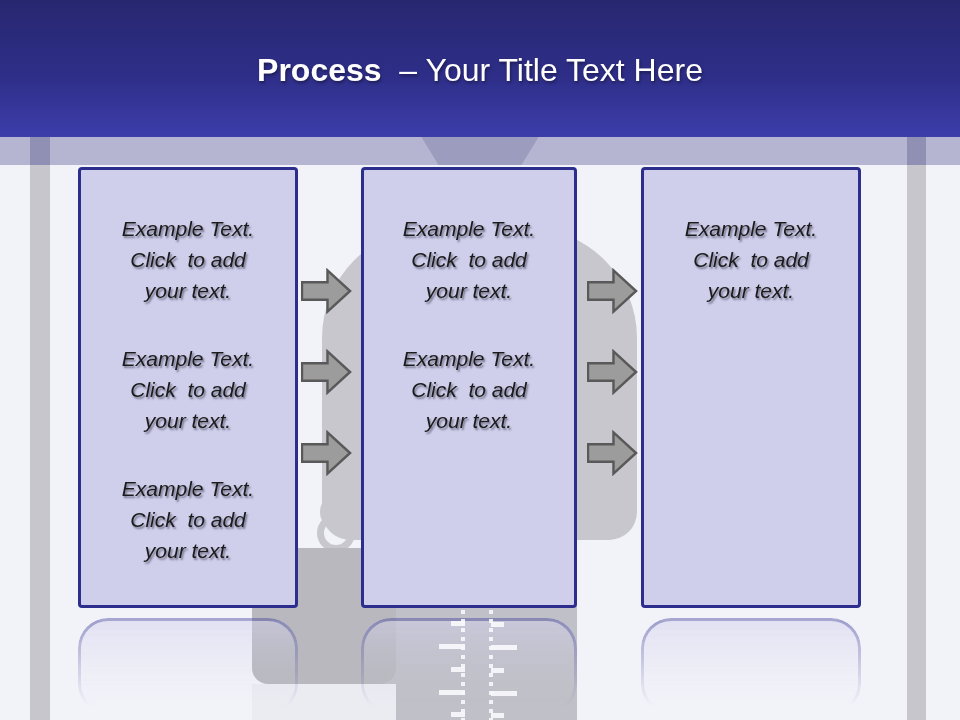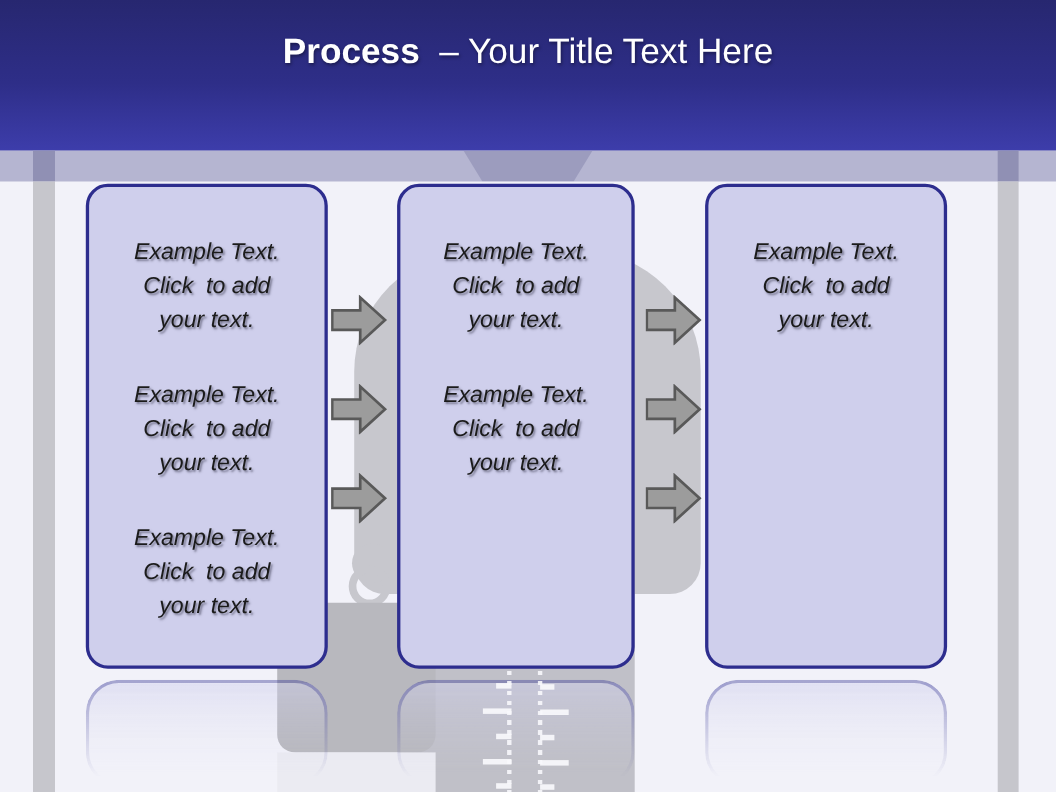--- a/index.html
+++ b/index.html
@@ -2,21 +2,21 @@
 <html style="--header-top: #272770; --header-bottom: #3d3dab; --band: #b5b5d1; --background: #f2f2f9; --box-fill: #cfcfec; --box-border: #2d2d8e; --arrow-fill: #9c9c9c; --arrow-stroke: #595959; --silhouette-gray: #c7c7cd; --title-text: #ffffff; --body-text: #1b1b1b;"><head>
 <meta charset="utf-8">
 <style>
   html,body{margin:0;padding:0;background:#f2f2f9;}
   body{width:960px;height:720px;font-family:"Liberation Sans",sans-serif;}
   .slide{position:relative;width:960px;height:720px;overflow:hidden;background:#f2f2f9;}
 
   
   .title-bar{position:absolute;top:0;left:0;width:960px;height:137px;
     background:linear-gradient(180deg,#272770 0%,#2e2e88 55%,#3d3dab 100%);}
-  .slide-title{margin:0;padding-top:28px;text-align:center;color:#ffffff;
+  .slide-title{margin:0;padding-top:52px;text-align:center;color:#ffffff;
     font-size:32px;font-weight:400;white-space:pre-wrap;
     text-shadow:1px 2px 3px rgba(0,0,0,.38);}
   .slide-title b{font-weight:700;}
 
   
   .band{position:absolute;top:137px;left:0;width:960px;height:28px;background:#b5b5d1;}
   .rail-band{position:absolute;top:137px;height:28px;background:#9090b4;}
   .rail{position:absolute;top:165px;bottom:0;background:#c6c6cc;}
 
   
@@ -39,21 +39,21 @@
     -webkit-mask-image:linear-gradient(180deg,#000 0%,rgba(0,0,0,.45) 50%,transparent 92%);
     mask-image:linear-gradient(180deg,#000 0%,rgba(0,0,0,.45) 50%,transparent 92%);}
 
   
   .tape-line{position:absolute;top:610px;height:110px;width:4px;
     background:repeating-linear-gradient(180deg,rgba(248,248,252,.9) 0 4px,rgba(0,0,0,0) 4px 9px);}
   .tick{position:absolute;height:5px;background:rgba(248,248,252,.92);}
 
   
   .process-box{position:absolute;top:167px;height:441px;background:#cfcfec;
-    border:3px solid #2d2d8e;border-radius:20px;box-sizing:border-box;cursor:pointer;}
+    border:3px solid #2d2d8e;border-radius:4px;box-sizing:border-box;cursor:pointer;}
   .box-inner{padding-top:43px;}
   .ph{font-style:italic;font-size:21px;line-height:31px;text-align:center;color:#1b1b1b;
     white-space:pre-wrap;margin:0 0 37px;font-family:"Liberation Sans",sans-serif;
     text-shadow:1.5px 2px 2px rgba(25,25,45,.5);}
 
   
   .arrow{position:absolute;width:51px;height:46px;}
   .arrow svg{display:block;width:100%;height:100%;}
 </style>
 </head>

